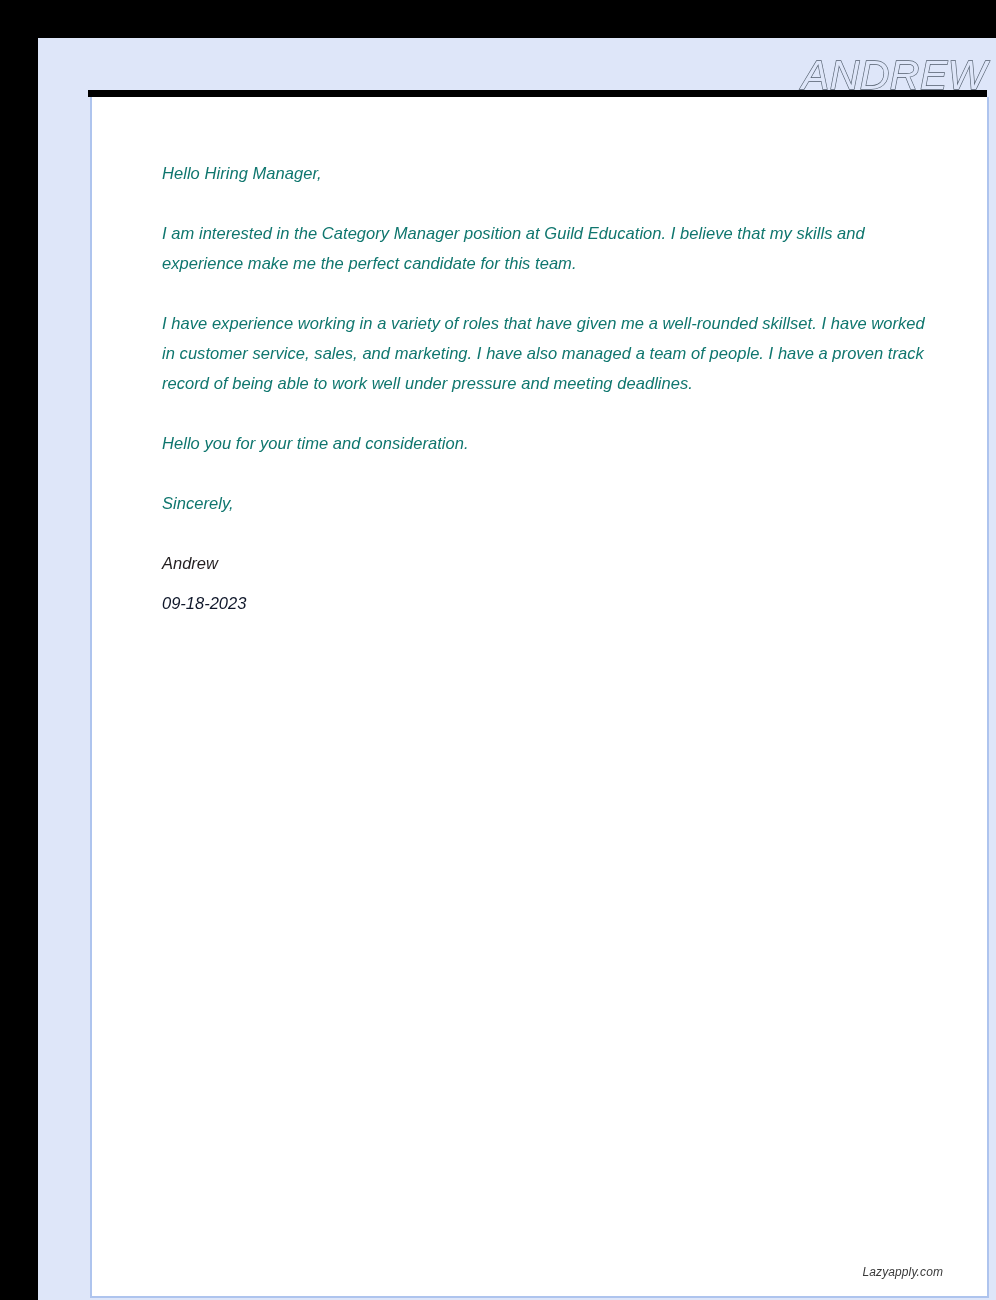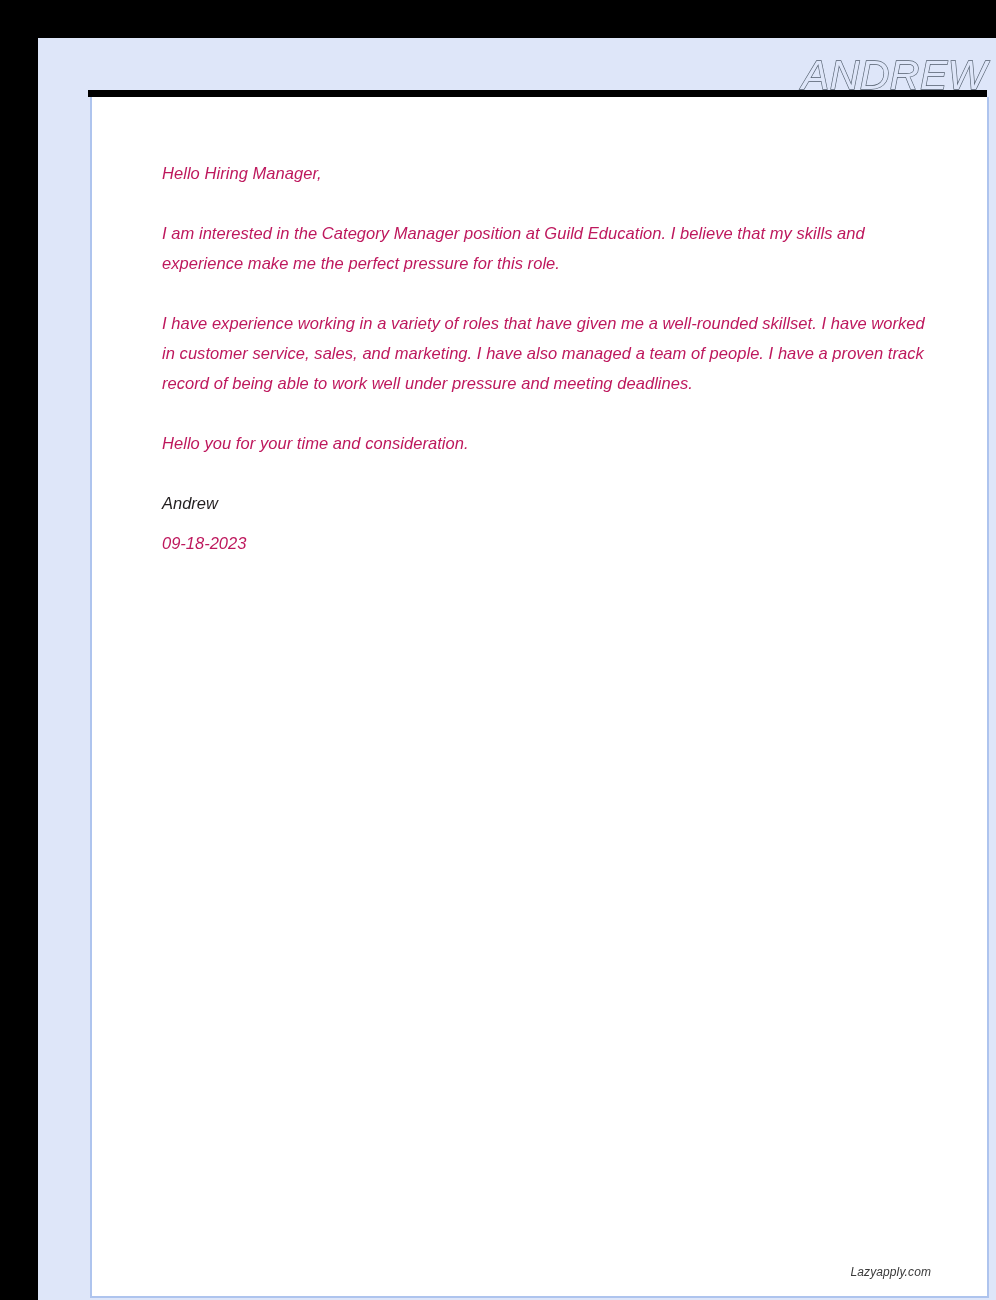--- a/index.html
+++ b/index.html
@@ -85,47 +85,47 @@
     left: 54px;
     top: 45px;
     right: 42px;
   }
 
   .letter-line,
   .letter-paragraph {
     font-family: "Liberation Sans", sans-serif;
     font-size: 16.5px;
     line-height: 30px;
-    color: #be185d;
+    color: #0f766e;
     letter-spacing: 0.05px;
     text-align: left;
   }
 
   .letter-paragraph { margin-bottom: 30px; }
   .letter-line      { margin-bottom: 30px; }
 
   .signature-name {
     font-family: "Liberation Sans", sans-serif;
     font-size: 16.5px;
     line-height: 30px;
     color: #231f20;
     margin-bottom: 10px;
   }
 
   .signature-date {
     font-family: "Liberation Sans", sans-serif;
     font-size: 16.5px;
     line-height: 30px;
-    color: #be185d;
+    color: #0f172a;
   }
 
   
   .doc-footer {
     position: absolute;
-    right: 48px;
+    right: 36px;
     bottom: 8px;
     font-family: "Liberation Sans", sans-serif;
     font-size: 12px;
     line-height: 16px;
     color: #3a3a3a;
     letter-spacing: 0.1px;
   }
 </style>
 </head>
 <body>
@@ -137,28 +137,29 @@
       <div class="doc-title">ANDREW</div>
     </div>
     <div class="title-rule"></div>
 
     <div class="doc-sheet">
 
       <div class="doc-body">
 
         <div class="letter-line">Hello Hiring Manager,</div>
 
-        <p class="letter-paragraph">I am interested in the Category Manager position at Guild Education. I believe that my skills and experience make me the perfect pressure for this role.</p>
+        <p class="letter-paragraph">I am interested in the Category Manager position at Guild Education. I believe that my skills and experience make me the perfect candidate for this team.</p>
 
         <p class="letter-paragraph">I have experience working in a variety of roles that have given me a well-rounded skillset. I have worked in customer service, sales, and marketing. I have also managed a team of people. I have a proven track record of being able to work well under pressure and meeting deadlines.</p>
 
 
 
         <div class="letter-line">Hello you for your time and consideration.</div>
 
+        <div class="letter-line">Sincerely,</div>
 
         <div class="signature-name">Andrew</div>
 
         <div class="signature-date">09-18-2023</div>
 
       </div>
 
       <div class="doc-footer">Lazyapply.com</div>
 
     </div>

